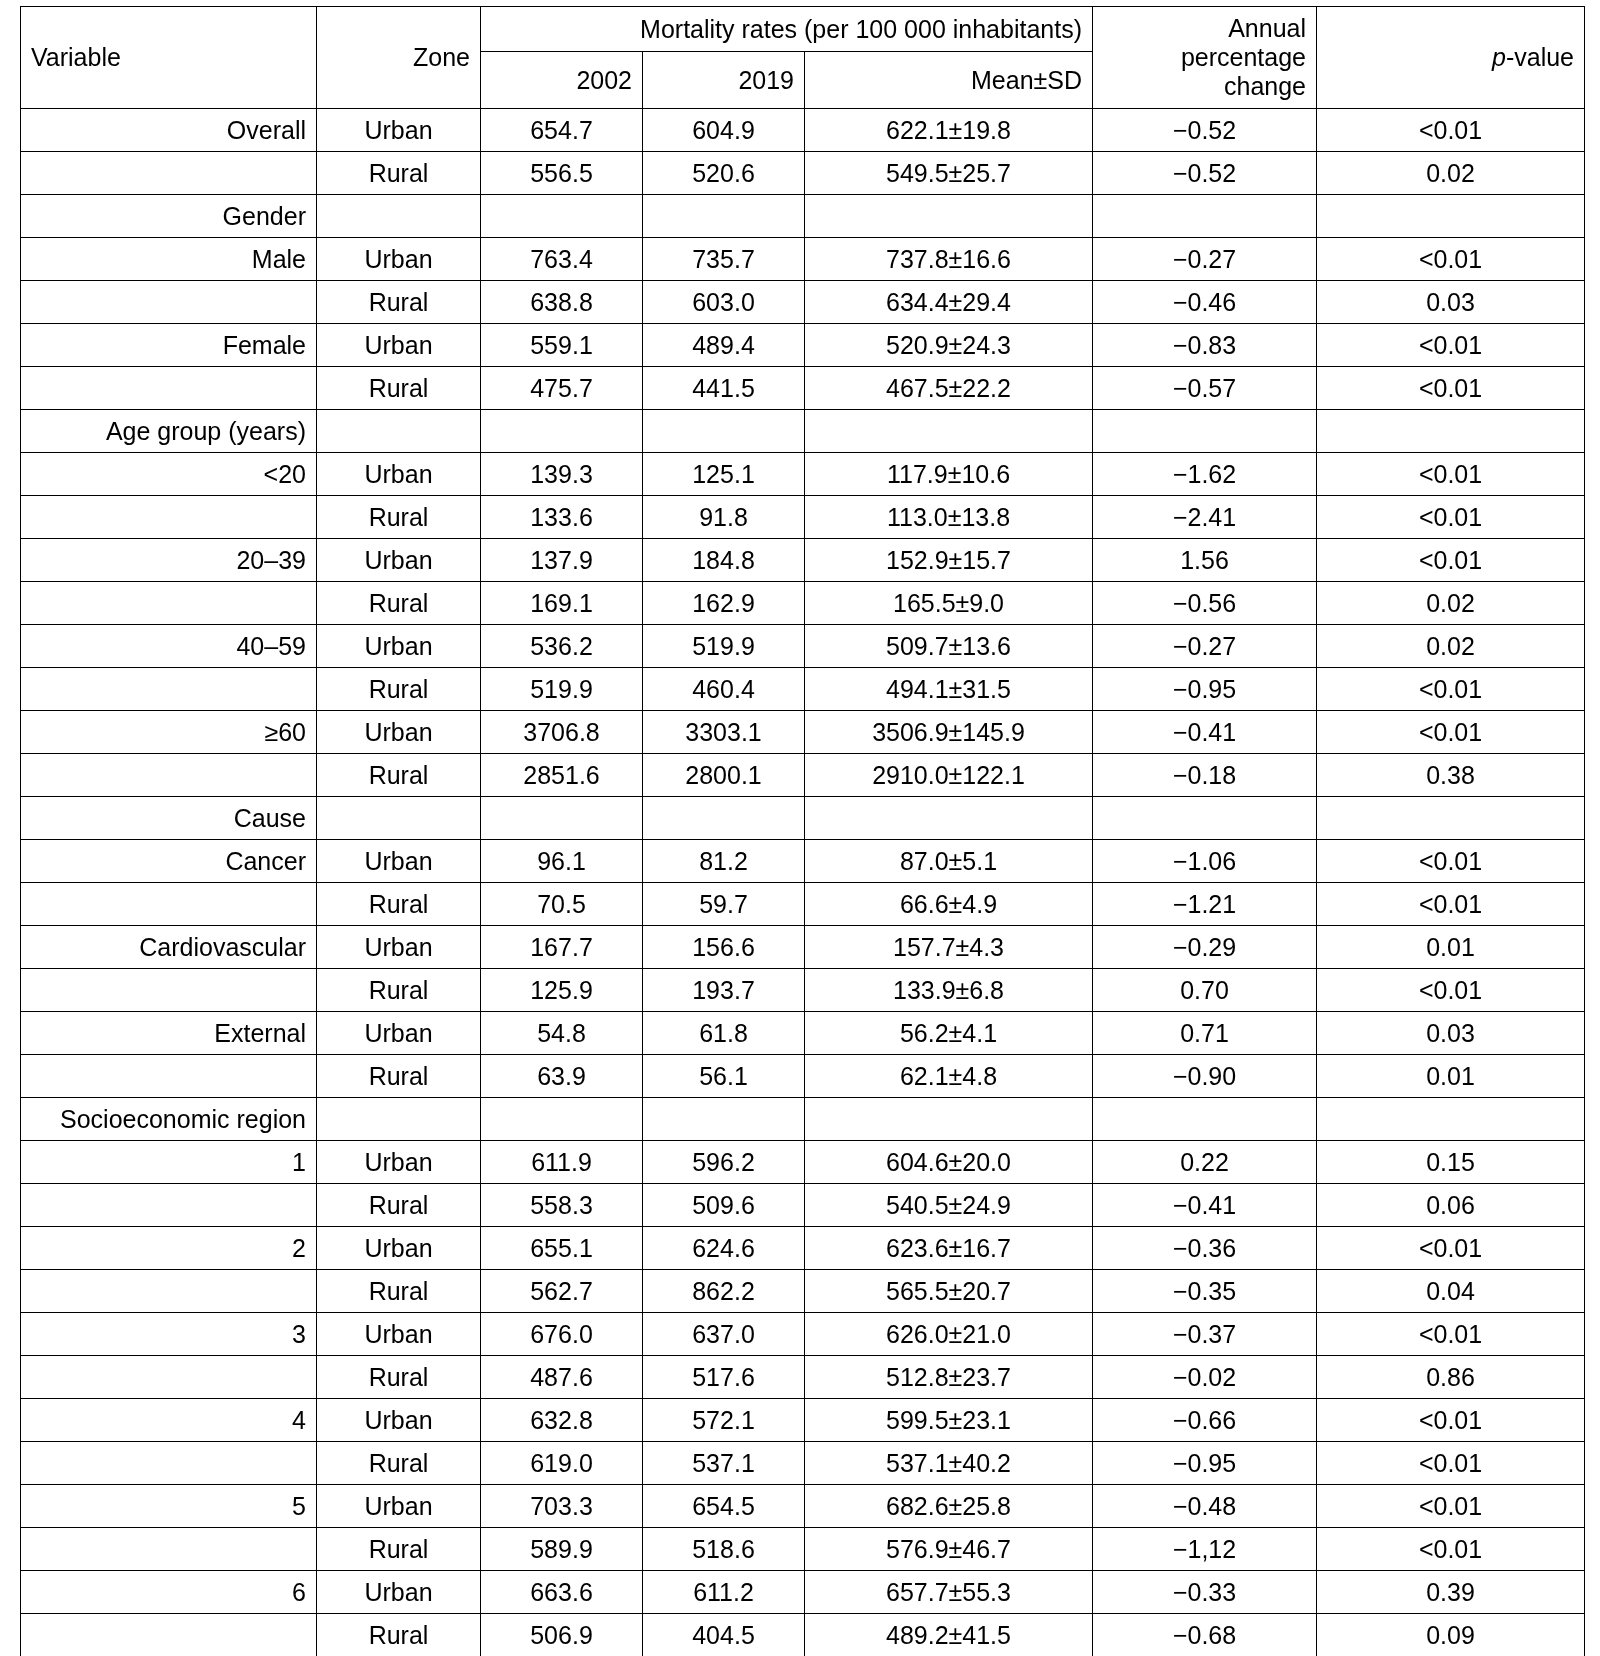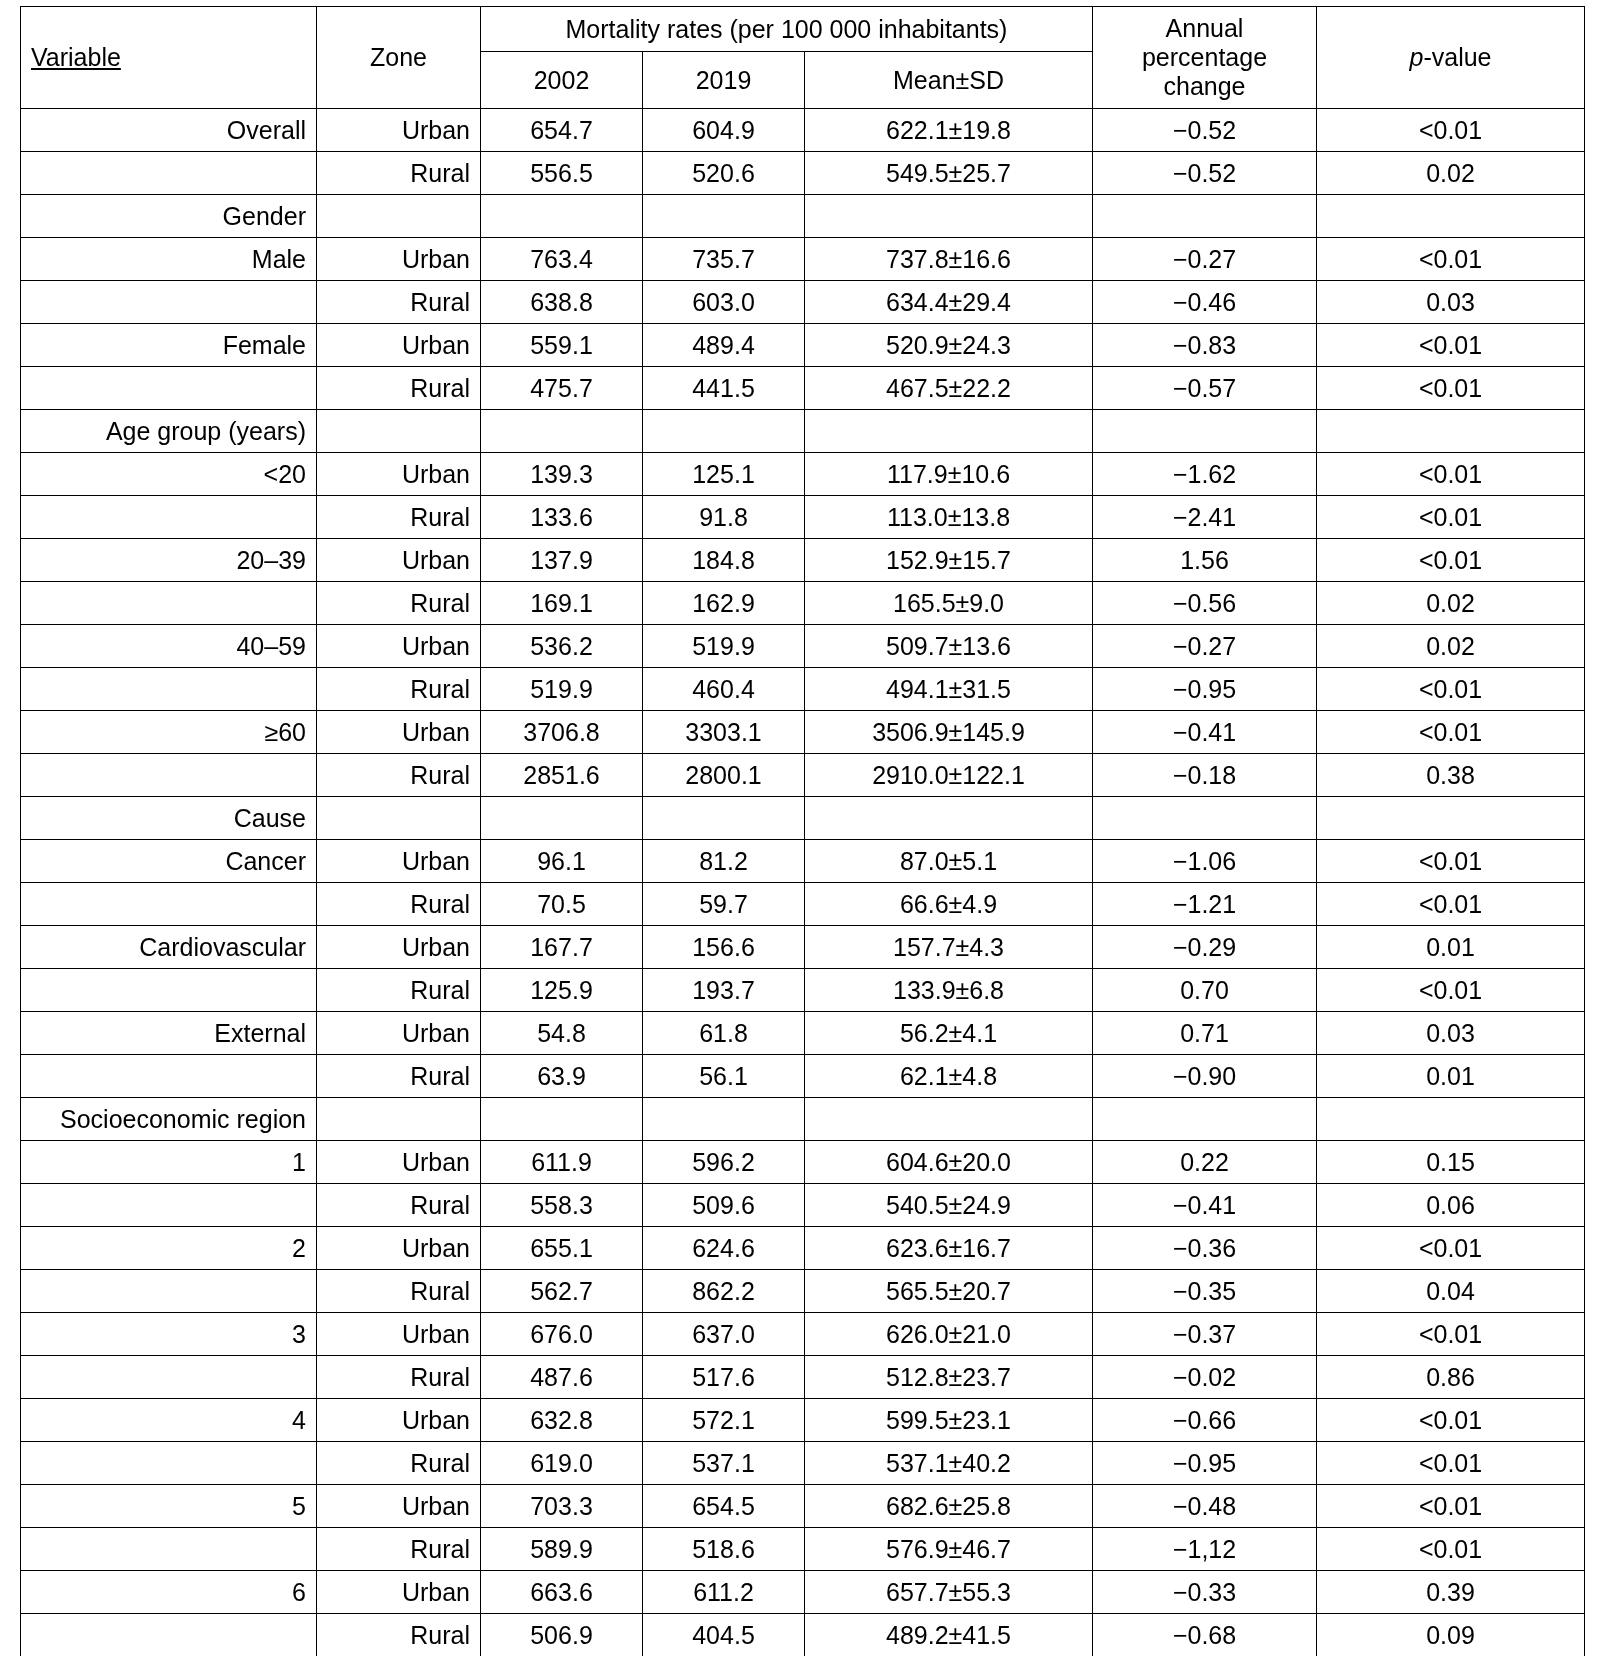--- a/index.html
+++ b/index.html
@@ -40,47 +40,46 @@
   col.c-zone     { width: 164px; }
   col.c-2002     { width: 162px; }
   col.c-2019     { width: 162px; }
   col.c-mean     { width: 288px; }
   col.c-apc      { width: 224px; }
   col.c-pval     { width: 268px; }
 
   
   thead th {
     font-weight: bold;
-    text-align: center;
+    text-align: right;
   }
   th.h-variable {
     text-align: left;
     padding-left: 8px;
-    text-decoration: underline;
   }
   th.h-rowspan2 { height: 100px; }
   th.h-span     { height: 44px; }
   th.h-sub      { height: 56px; }
   th.h-apc      { line-height: 1.22; }
   .italic-p { font-style: italic; }
 
   
   tbody td {
     height: 42px;
   }
   td.variable {
     text-align: right;
     padding-left: 8px;
     white-space: nowrap;
   }
   td.variable.indent {
     padding-left: 58px;
   }
   td.zone {
-    text-align: right;
+    text-align: center;
     padding-left: 8px;
   }
   td.num {
     text-align: center;
   }
 </style>
 </head>
 <body>
 
 <div class="page">

